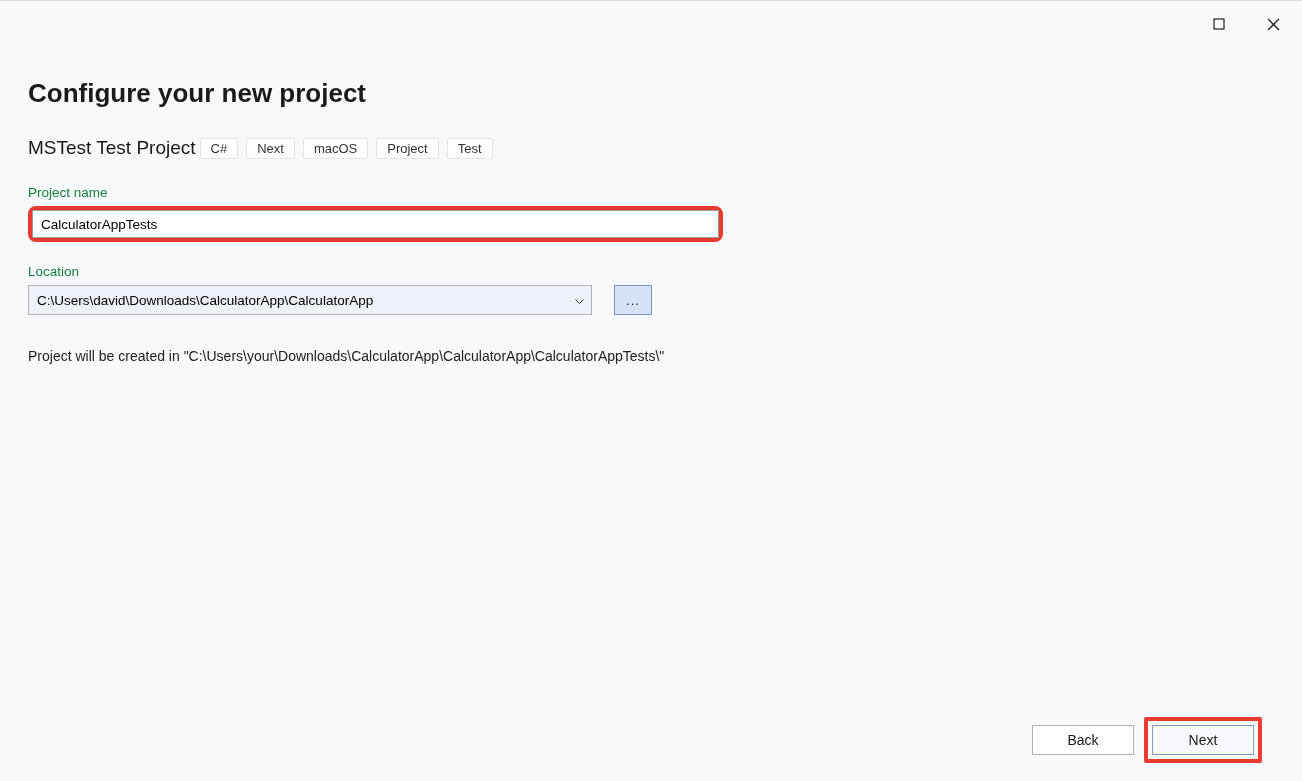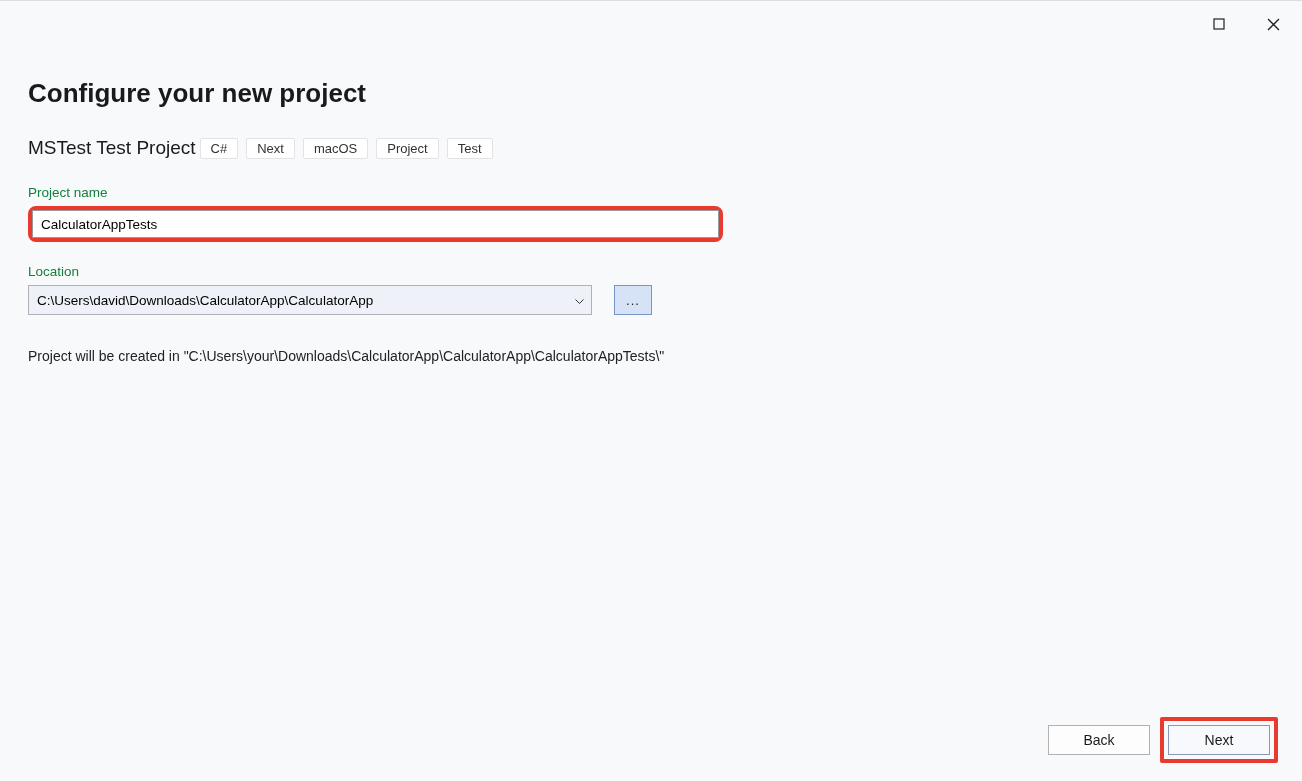--- a/index.html
+++ b/index.html
@@ -130,21 +130,21 @@
     .info-text {
       font-size: 14px;
       color: #222;
       line-height: 1.4;
       max-width: 690px;
       margin-top: 32px;
     }
     .footer {
       position: absolute;
       bottom: 18px;
-      right: 24px;
+      right: 40px;
       display: flex;
       gap: 10px;
       align-items: center;
     }
     .btn {
       width: 102px;
       height: 30px;
       border: 1px solid #b2b2b2;
       background: #fdfdfd;
       font-size: 14px;

